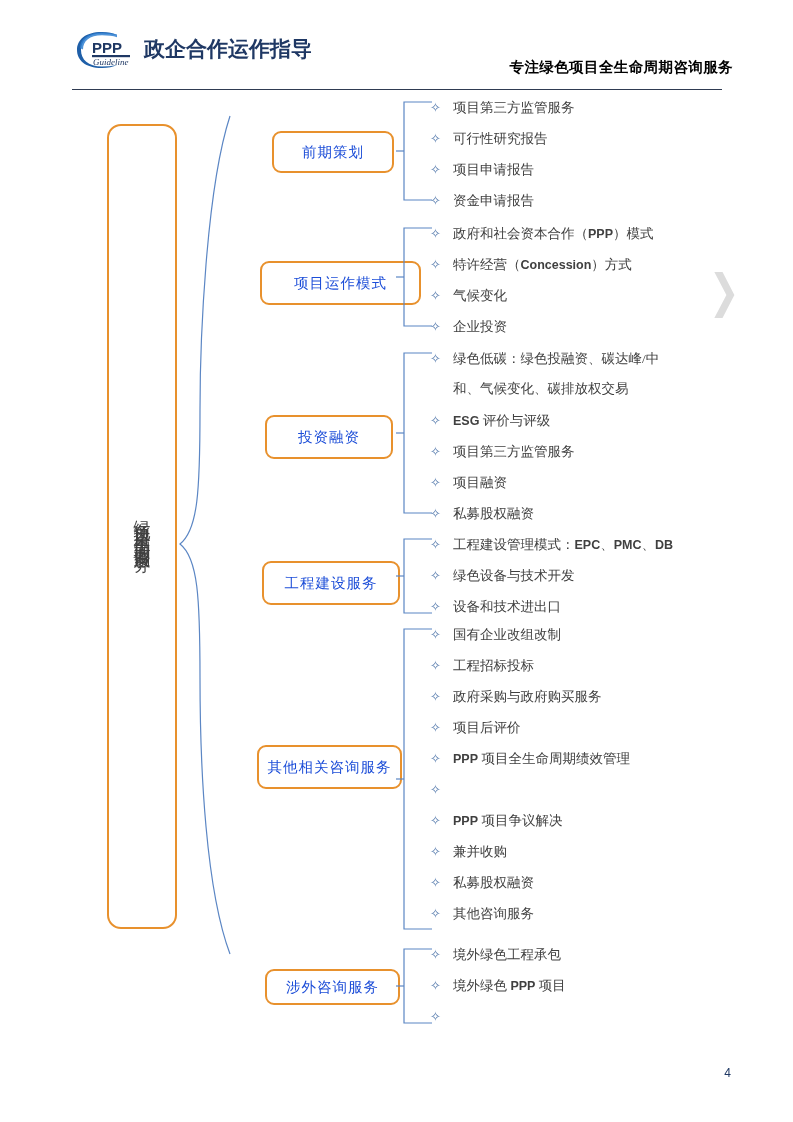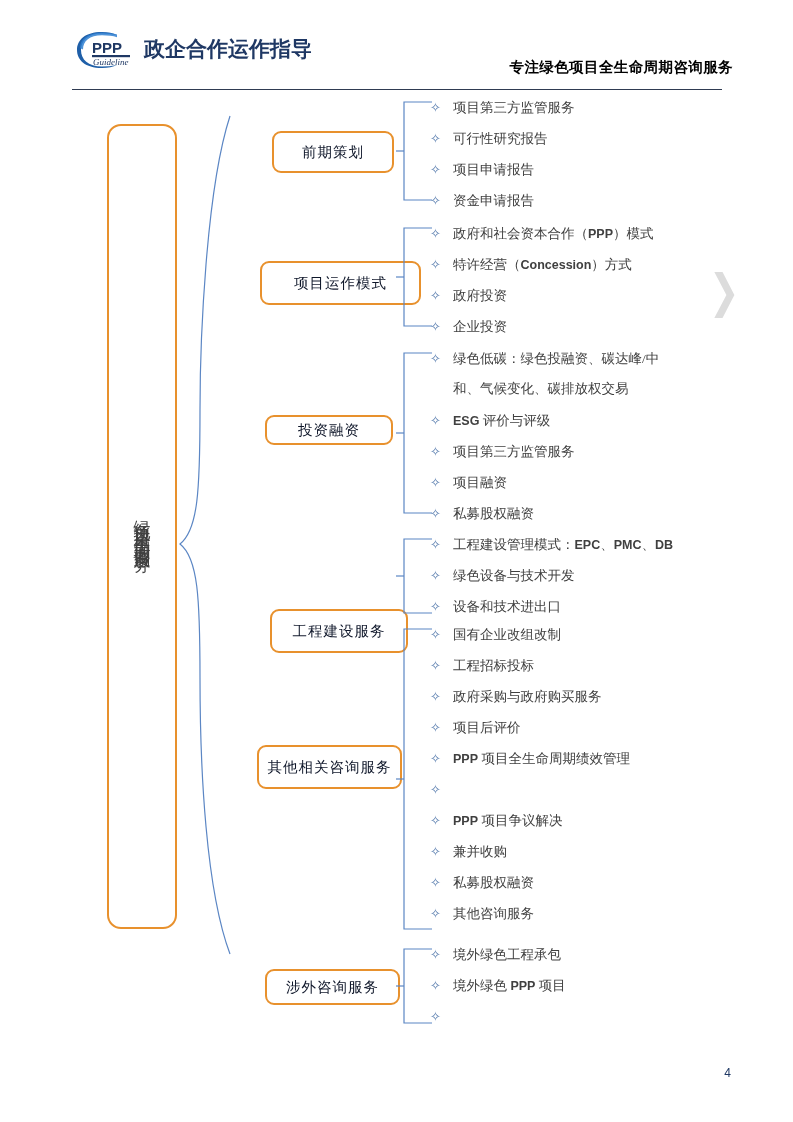--- a/index.html
+++ b/index.html
@@ -56,21 +56,21 @@
 
   
   #root-brace { position:absolute; left:170px; top:110px; }
 
   
   .cat-box {
     position:absolute;
     border:2px solid #E8912D; border-radius:9px;
     background:#ffffff;
     display:flex; align-items:center; justify-content:center;
-    font-size:14.5px; color:#0f172a; letter-spacing:1px;
+    font-size:14.5px; color:#1d4ed8; letter-spacing:1px;
     white-space:nowrap;
   }
 
   
   .grp-bracket { position:absolute; }
 
   
   .leaf {
     position:absolute;
     display:flex; align-items:flex-start; gap:12px;
@@ -176,28 +176,28 @@
 <div class="leaf" style="left:430px; top:219px;">
   <span class="bullet">✧</span>
   <span class="txt">政府和社会资本合作（<span class="lat">PPP</span>）模式</span>
 </div>
 <div class="leaf" style="left:430px; top:250px;">
   <span class="bullet">✧</span>
   <span class="txt">特许经营（<span class="lat">Concession</span>）方式</span>
 </div>
 <div class="leaf" style="left:430px; top:281px;">
   <span class="bullet">✧</span>
-  <span class="txt">政府投资</span>
+  <span class="txt">气候变化</span>
 </div>
 <div class="leaf" style="left:430px; top:312px;">
   <span class="bullet">✧</span>
   <span class="txt">企业投资</span>
 </div>
 
-<div class="cat-box" style="left:265px; top:415px; width:128px; height:30px;">投资融资</div>
+<div class="cat-box" style="left:265px; top:415px; width:128px; height:44px;">投资融资</div>
 
 <svg class="grp-bracket" style="left:396px; top:351px;" width="40" height="168">
   <path d="M36 2 L8 2 L8 162 L36 162" fill="none" stroke="#5b86c4" stroke-width="1.2"></path>
   <path d="M8 82 L0 82" fill="none" stroke="#5b86c4" stroke-width="1.2"></path>
 </svg>
 
 <div class="leaf wrap" style="left:430px; top:344px;">
   <span class="bullet">✧</span>
   <span class="txt">绿色低碳：绿色投融资、碳达峰/中和、气候变化、碳排放权交易</span>
 </div>
@@ -211,21 +211,21 @@
 </div>
 <div class="leaf" style="left:430px; top:468px;">
   <span class="bullet">✧</span>
   <span class="txt">项目融资</span>
 </div>
 <div class="leaf" style="left:430px; top:499px;">
   <span class="bullet">✧</span>
   <span class="txt">私募股权融资</span>
 </div>
 
-<div class="cat-box" style="left:270px; top:561px; width:138px; height:44px;margin-top:48px;">工程建设服务</div>
+<div class="cat-box" style="left:262px; top:561px; width:138px; height:44px;">工程建设服务</div>
 
 <svg class="grp-bracket" style="left:396px; top:537px;" width="40" height="82">
   <path d="M36 2 L8 2 L8 76 L36 76" fill="none" stroke="#5b86c4" stroke-width="1.2"></path>
   <path d="M8 39 L0 39" fill="none" stroke="#5b86c4" stroke-width="1.2"></path>
 </svg>
 
 <div class="leaf" style="left:430px; top:530px;">
   <span class="bullet">✧</span>
   <span class="txt">工程建设管理模式：<span class="lat">EPC</span>、<span class="lat">PMC</span>、<span class="lat">DB</span></span>
 </div>

